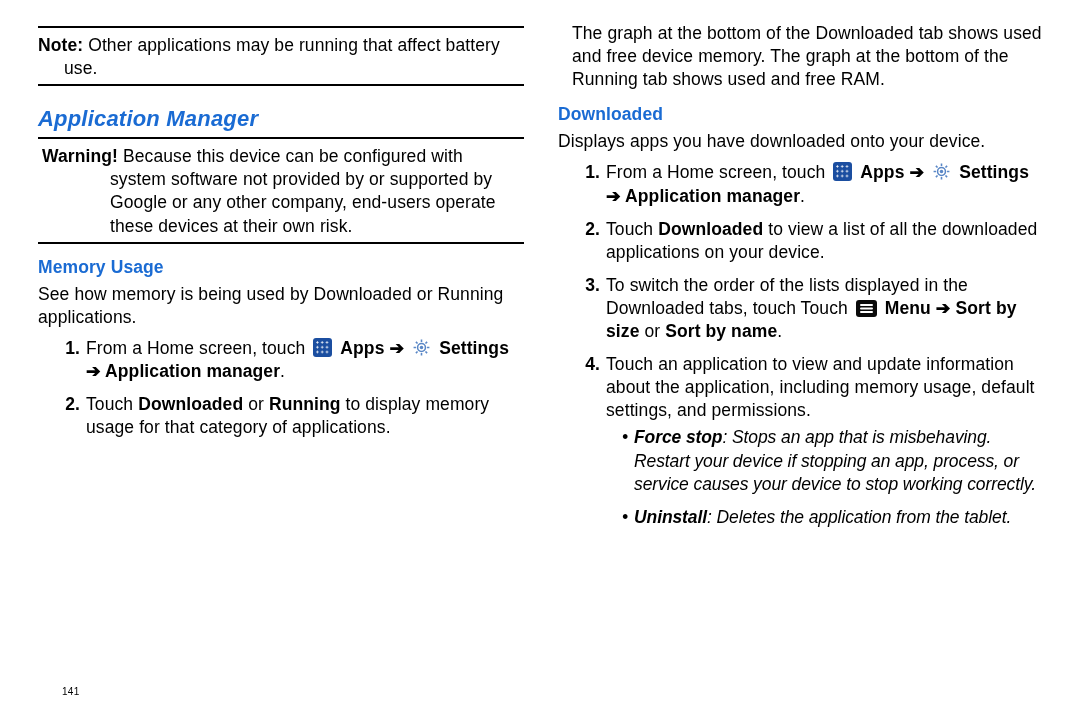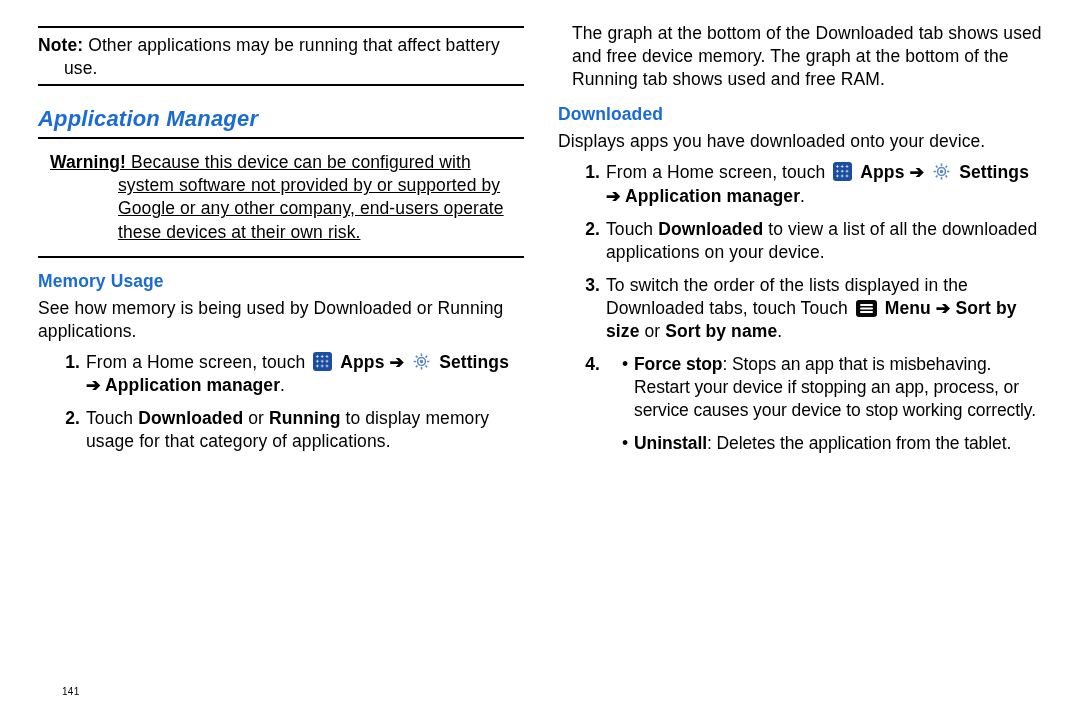--- a/index.html
+++ b/index.html
@@ -13,21 +13,21 @@
   .page{
     display:flex;
     gap:34px;
     padding:22px 36px 0 38px;
     box-sizing:border-box;
     width:1080px;
   }
   .col{width:486px;}
   hr.rule{border:none;border-top:2px solid #000;margin:4px 0 6px 0;}
   .note-block p{margin:0;text-indent:-26px;padding-left:26px;}
-  .warn-block p{margin:12px;text-indent:-68px;padding-left:68px;text-decoration:underline;}
+  .warn-block p{margin:4px;text-indent:-68px;padding-left:68px;}
   .h-section{
     font-family:Arial,Helvetica,sans-serif;
     font-weight:700;font-style:italic;
     color:#1a6bd3;font-size:22px;
     margin:18px 0 4px 0;letter-spacing:0.2px;
   }
   .h-sub{
     font-family:Arial,Helvetica,sans-serif;
     font-weight:700;color:#1a6bd3;font-size:17.5px;
     margin:12px 0 4px 0;
@@ -35,21 +35,21 @@
   p.body{margin:0 0 8px 0;padding-left:14px;}
   p.body-nopad{margin:0 0 8px 0;}
   ol.steps{list-style:none;margin:2px 0 0 0;padding:0 0 0 30px;}
   ol.steps>li{margin-bottom:10px;padding-left:18px;position:relative;}
   ol.steps>li .num{
     position:absolute;left:-12px;top:0;font-weight:700;width:24px;text-align:right;
   }
   ul.bul{list-style:none;margin:4px 0 0 0;padding:0 0 0 16px;}
   ul.bul>li{position:relative;padding-left:12px;margin-bottom:10px;
     font-family:"Helvetica Neue",Helvetica,Arial,sans-serif;
-    font-stretch:condensed;letter-spacing:-0.1px;}
+    font-stretch:condensed;letter-spacing:-0.1px;font-style:italic;}
   ul.bul>li::before{content:"•";position:absolute;left:0;top:0;}
   .b{font-weight:700;}
   .arrow{font-weight:700;}
   .icon{display:inline-block;vertical-align:-3px;margin:0 3px;}
   .icon-apps{
     width:19px;height:19px;background:#1b4ea0;border-radius:3px;
     position:relative;
   }
   .icon-apps::after{
     content:"";position:absolute;inset:2px;
@@ -144,20 +144,21 @@
       </li>
       <li><span class="num">2.</span>
         <span>Touch </span><span class="b">Downloaded</span><span> to view a list of all the downloaded applications on your device.</span>
       </li>
       <li><span class="num">3.</span>
         <span>To switch the order of the lists displayed in the Downloaded tabs, touch Touch </span>
         <span class="icon icon-menu"></span>
         <span class="b"> <span>Menu</span> <span class="arrow">➔</span> <span>Sort by size</span></span><span> or </span><span class="b">Sort by name</span>.
       </li>
       <li><span class="num">4.</span>
+        <span>Touch an application to view and update information about the application, including memory usage, default settings, and permissions.</span>
         <ul class="bul">
           <li><span class="b">Force stop</span><span>: Stops an app that is misbehaving. Restart your device if stopping an app, process, or service causes your device to stop working correctly.</span></li>
           <li><span class="b">Uninstall</span><span>: Deletes the application from the tablet.</span></li>
         </ul>
       </li>
     </ol>
   </div>
 
 </div>
 <div class="pagenum">141</div>

